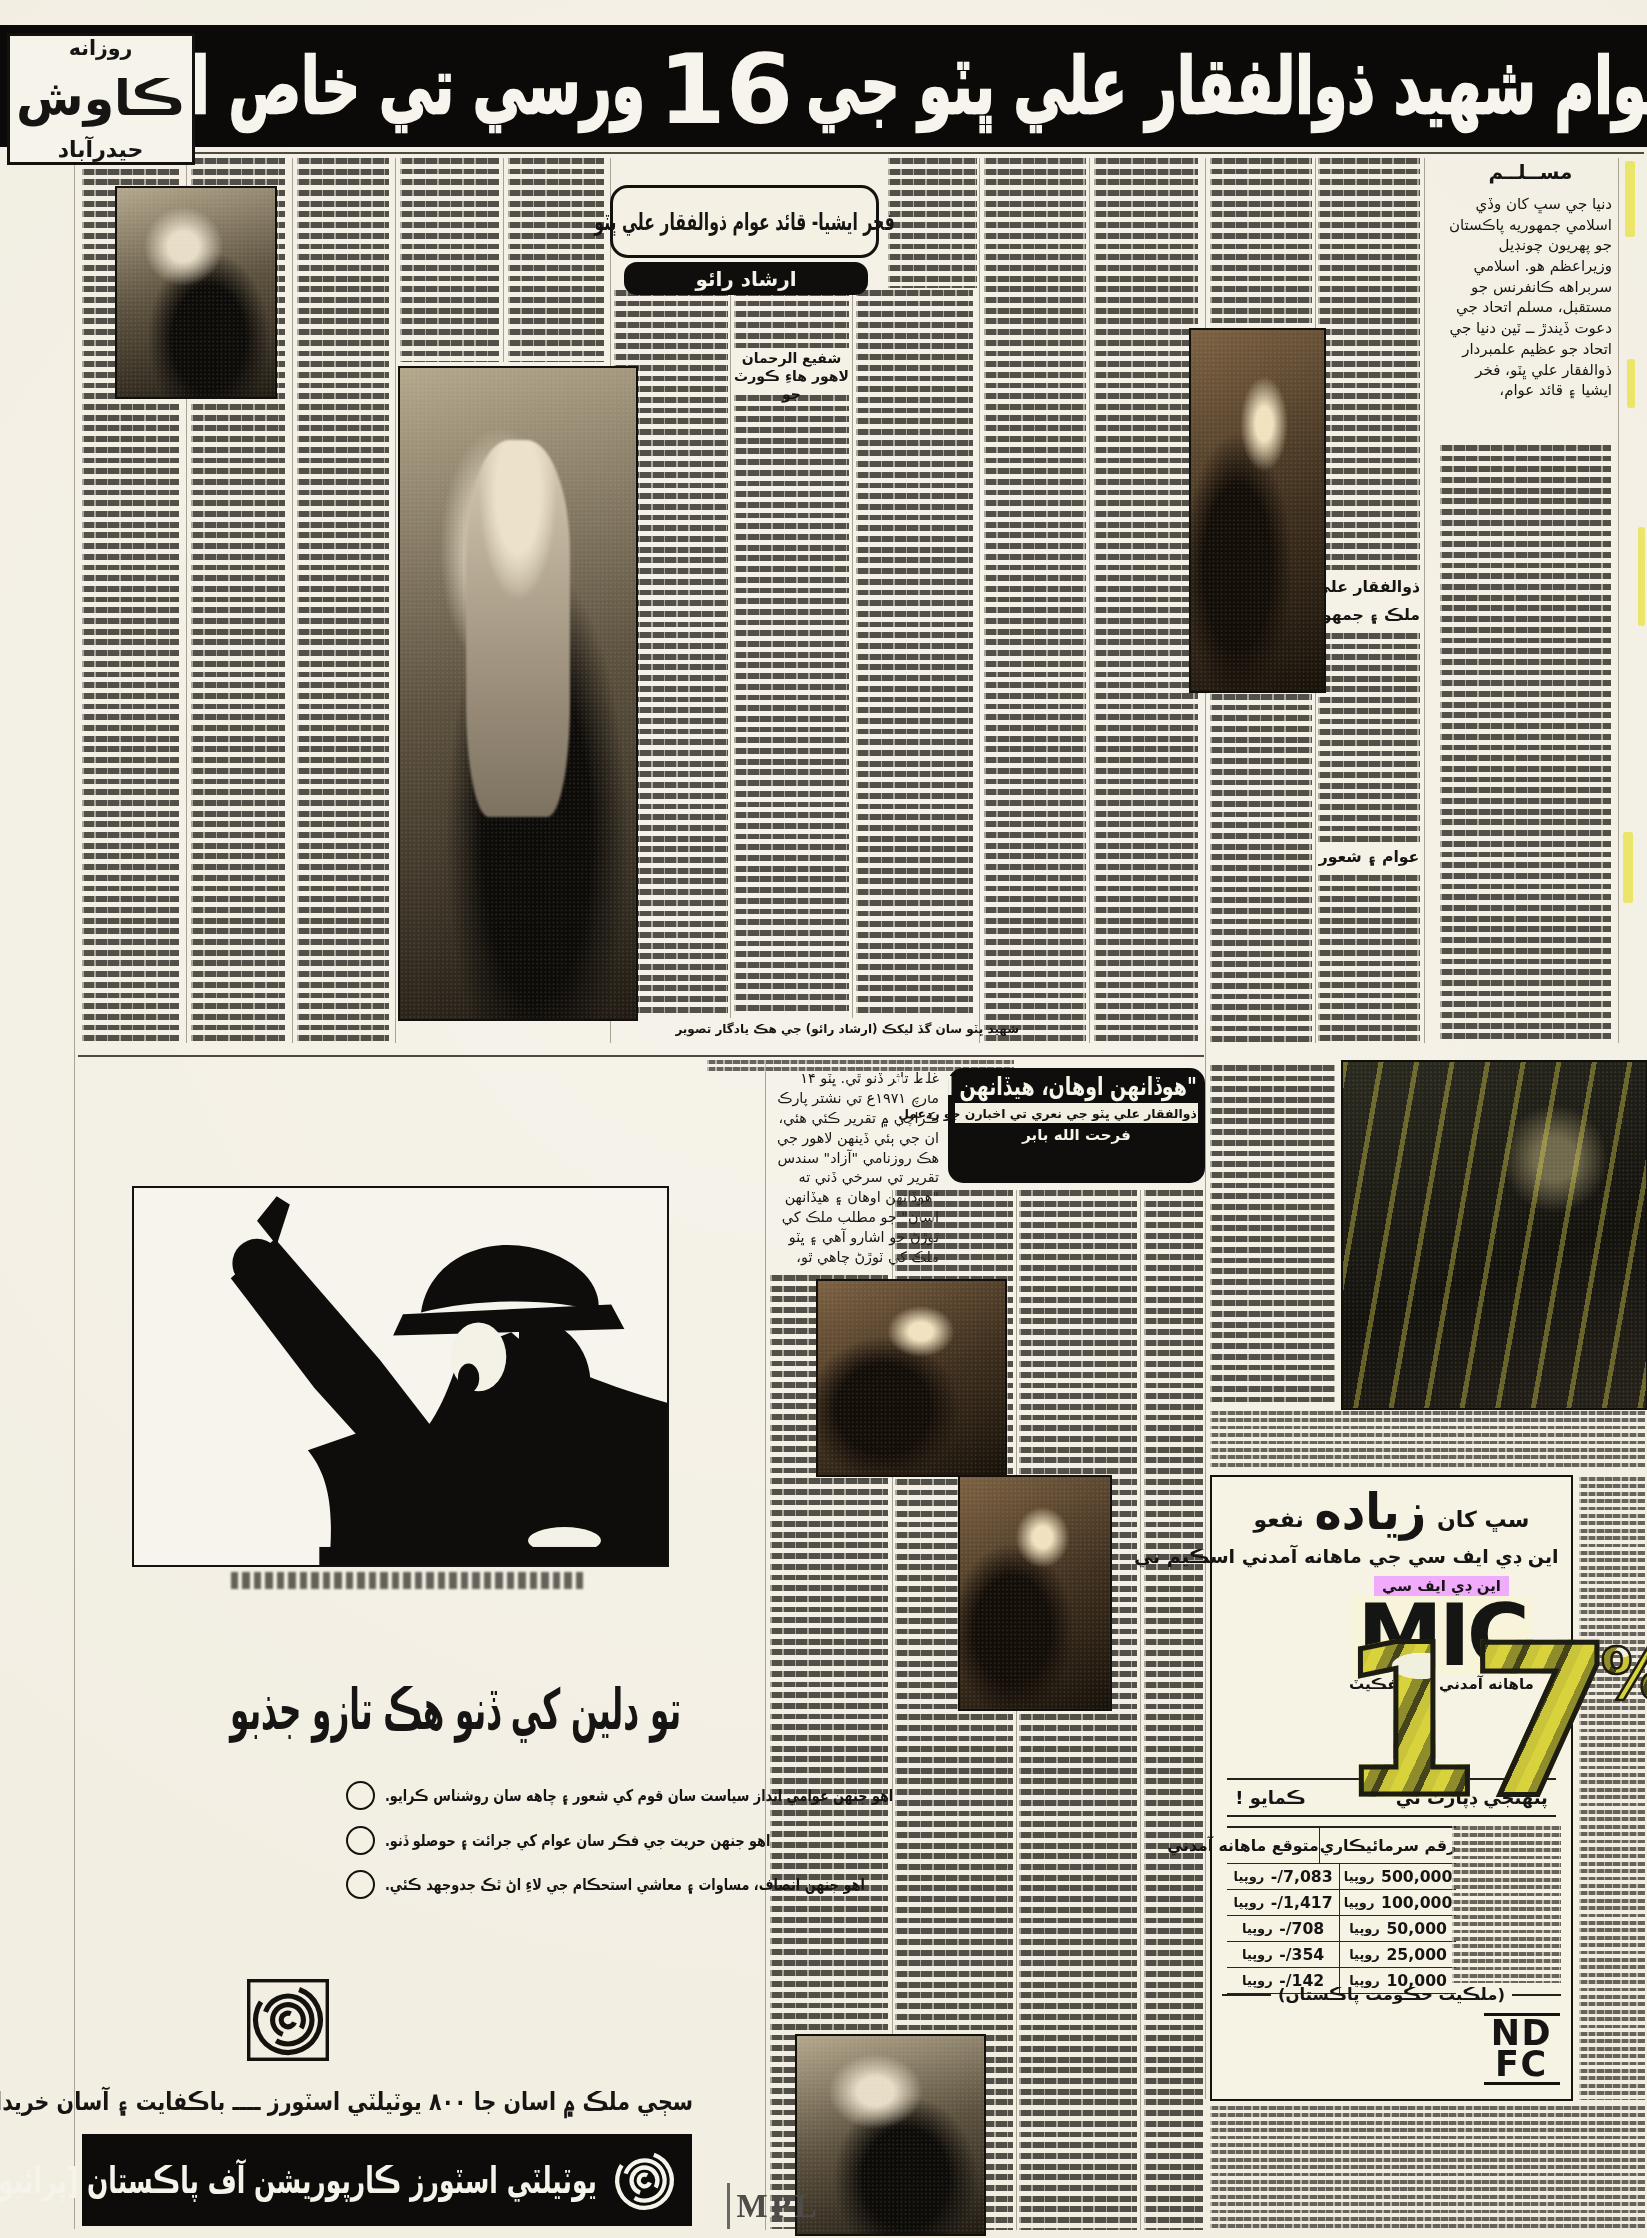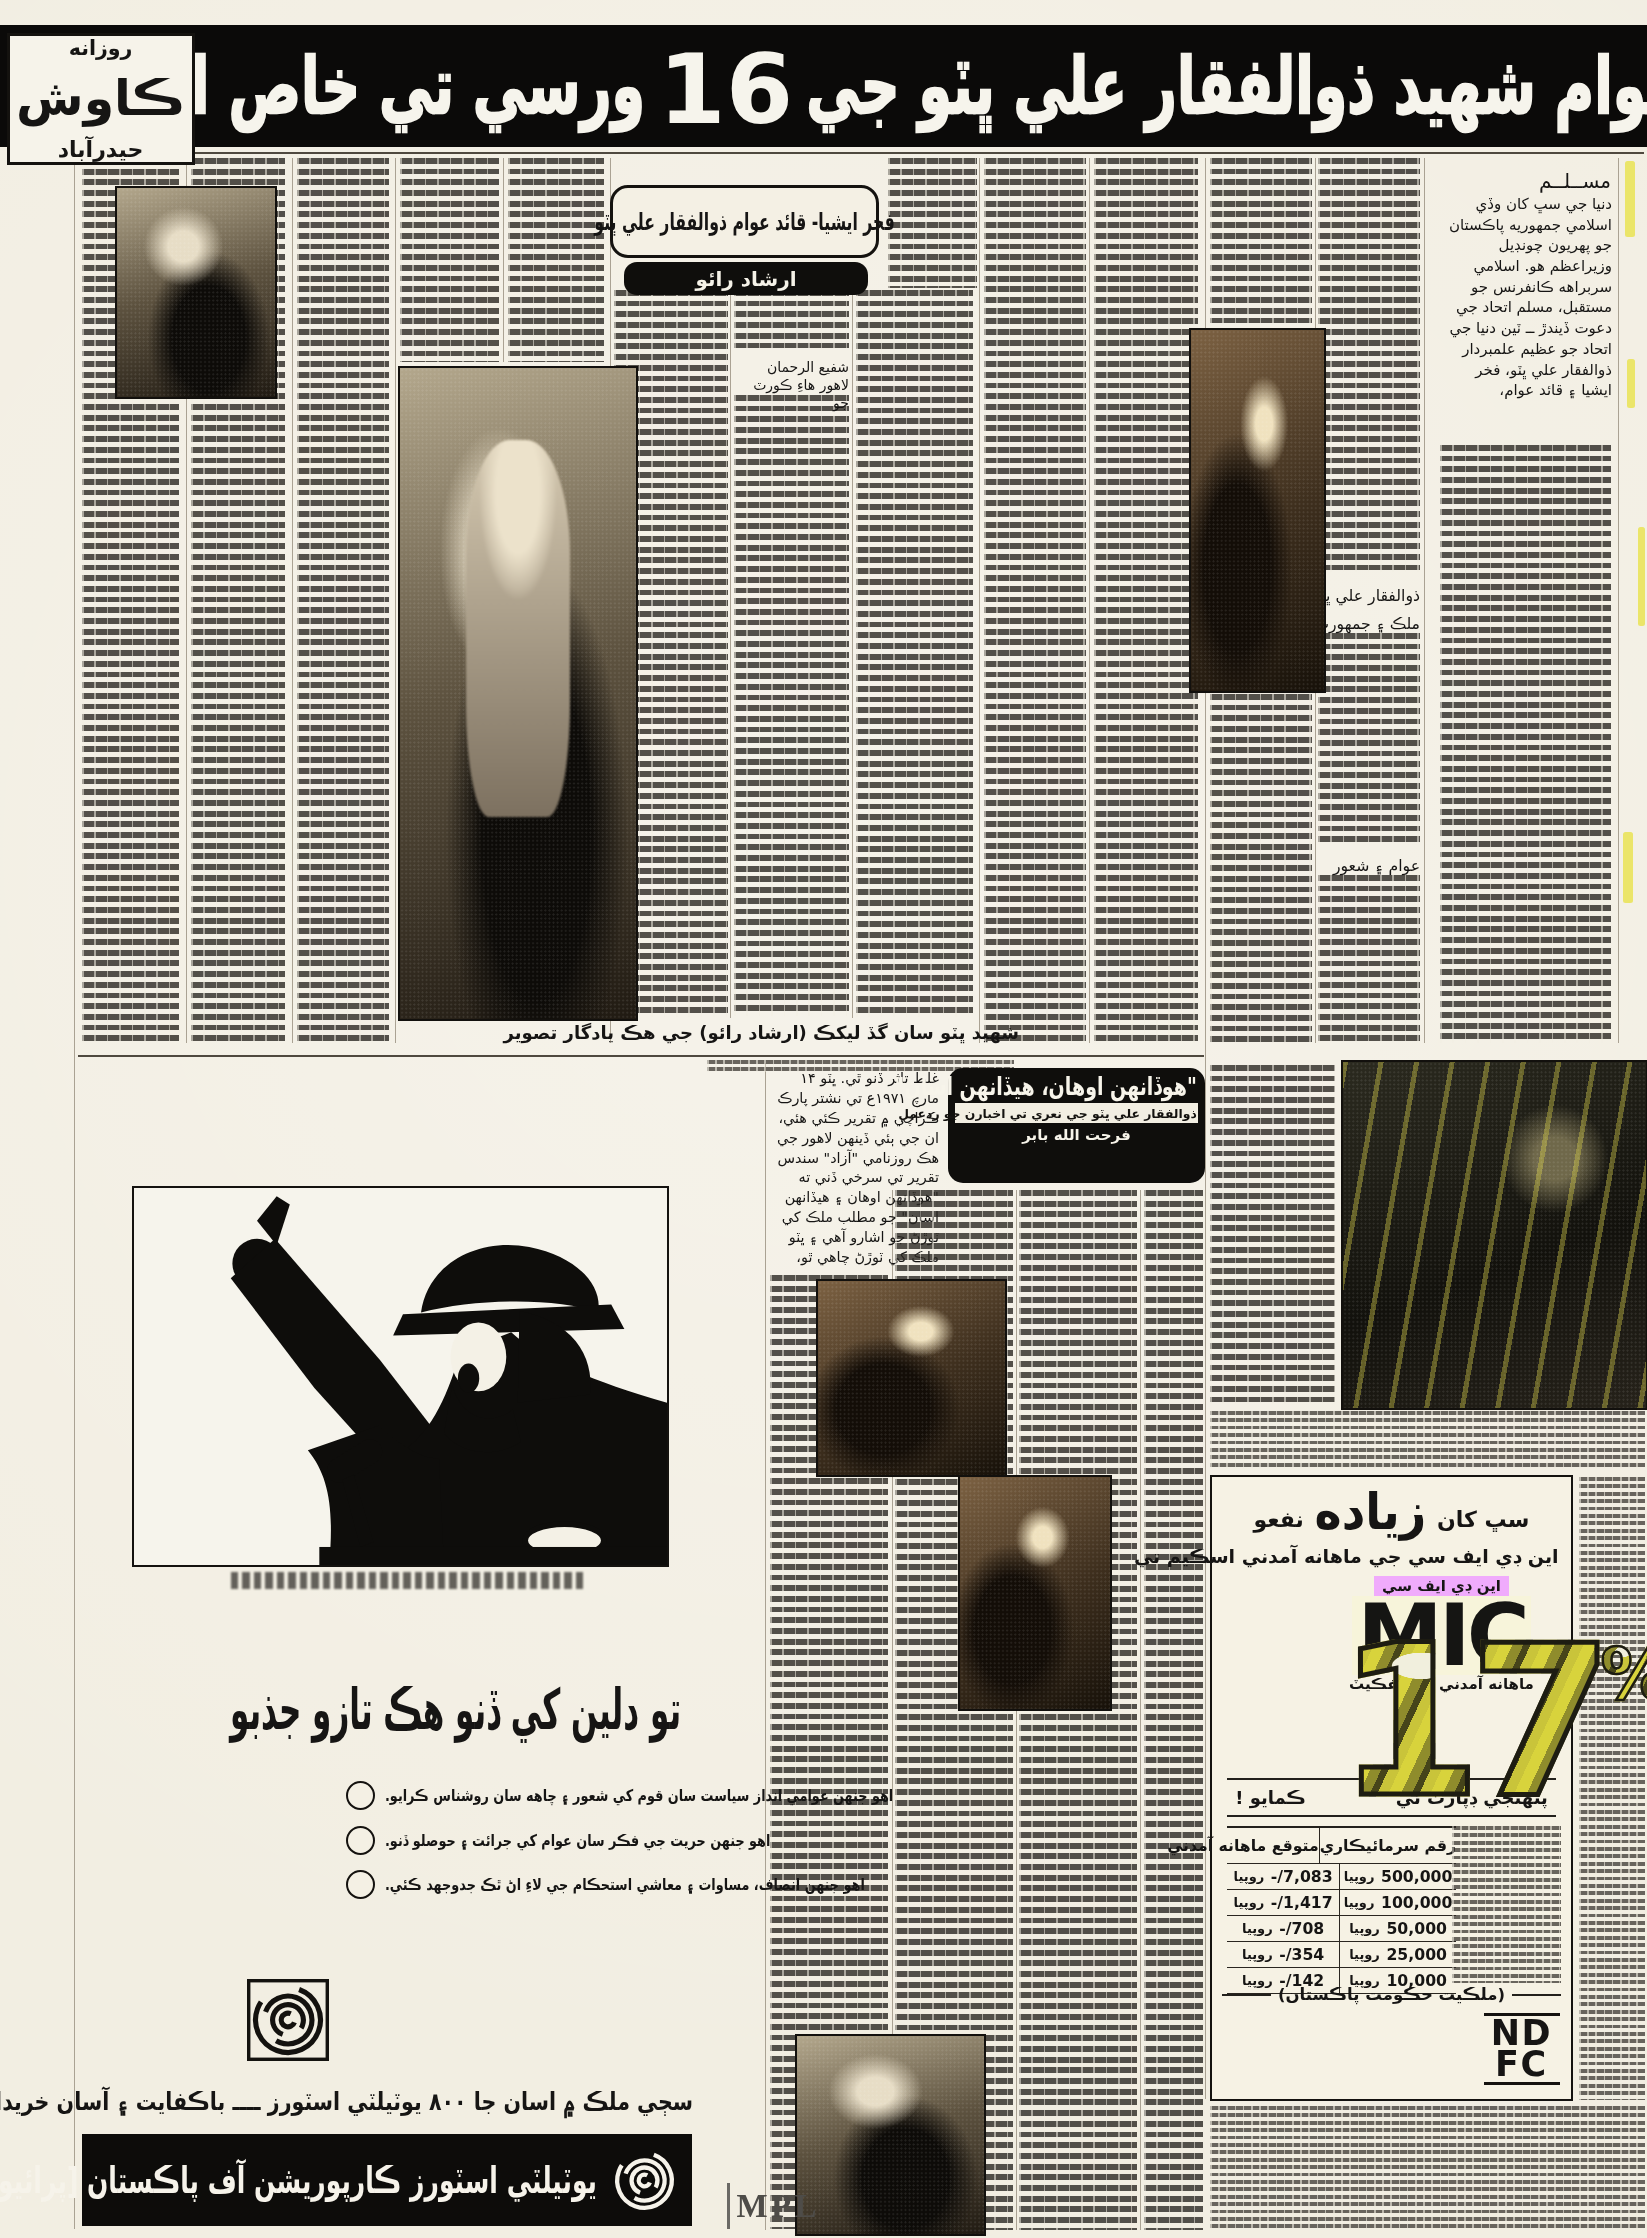--- a/index.html
+++ b/index.html
@@ -51,23 +51,23 @@
     box-sizing:border-box;display:flex;flex-direction:column;align-items:center;justify-content:space-between;z-index:5;}
   .np-daily{font-size:20.6px;font-weight:700;}
   .np-title{font-size:49px;font-weight:900;line-height:1.05;}
   .np-city{font-size:22px;font-weight:700;}
   
   .titlebox{left:610px;top:185px;width:269px;height:73px;border:3.3px solid #14120f;border-radius:18px;
     background:#f4f0e4;box-sizing:border-box;white-space:nowrap;font-size:15.7px;font-weight:800;z-index:3;}
   .titlebox span{transform:scaleY(1.5);}
   .bylinebar{left:624px;top:262px;width:244px;height:33px;background:#0f0e0c;border-radius:13px;
     color:#f5f2e8;font-size:20px;font-weight:700;z-index:3;}
-  .caption{left:614px;top:1022px;width:405px;height:35px;font-size:18px;font-weight:700;white-space:nowrap;}
+  .caption{left:614px;top:1022px;width:405px;height:35px;font-size:12px;font-weight:700;white-space:nowrap;}
   .snippet{font-size:15px;line-height:1.38;font-weight:500;}
-  .subhead{font-weight:400;font-size:17.3px;text-align:right;direction:rtl;white-space:nowrap;margin-top:9px;}
+  .subhead{font-weight:700;font-size:17.3px;text-align:center;direction:rtl;white-space:nowrap;}
   
   .featbox{left:948px;top:1068px;width:257px;height:115px;background:#0f0e0c;border-radius:15px;
     box-sizing:border-box;padding:7.4px 8.2px 5px;z-index:3;}
   .fh1{color:#f7f4ea;font-size:19px;font-weight:900;text-align:center;direction:rtl;white-space:nowrap;transform:scaleY(1.35);}
   .fh2{background:#f2eee2;color:#14120f;font-size:12.4px;font-weight:800;text-align:center;direction:rtl;
     margin:5.8px -1.6px 3.3px;padding:2.5px 1.6px;white-space:nowrap;}
   .fh3{color:#f7f4ea;font-size:15px;font-weight:700;text-align:center;direction:rtl;}
   
   .ad{left:1210px;top:1475px;width:363px;height:626px;border:2.5px solid #14120f;background:#f6f2e4;box-sizing:border-box;z-index:2;}
   .ad .adtop{position:absolute;top:6.6px;left:16.5px;right:16.5px;display:flex;direction:rtl;justify-content:center;

